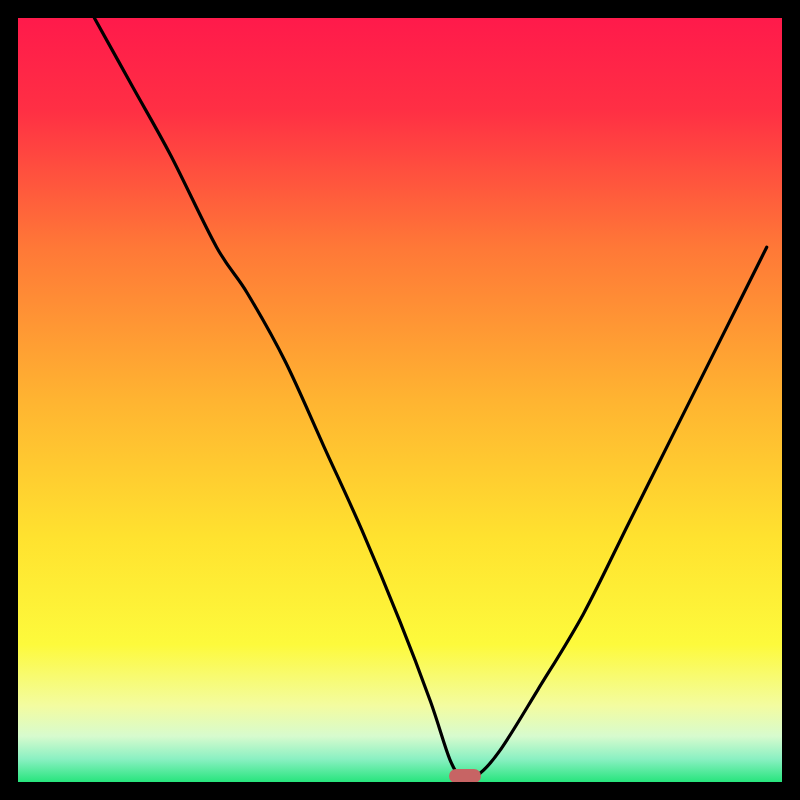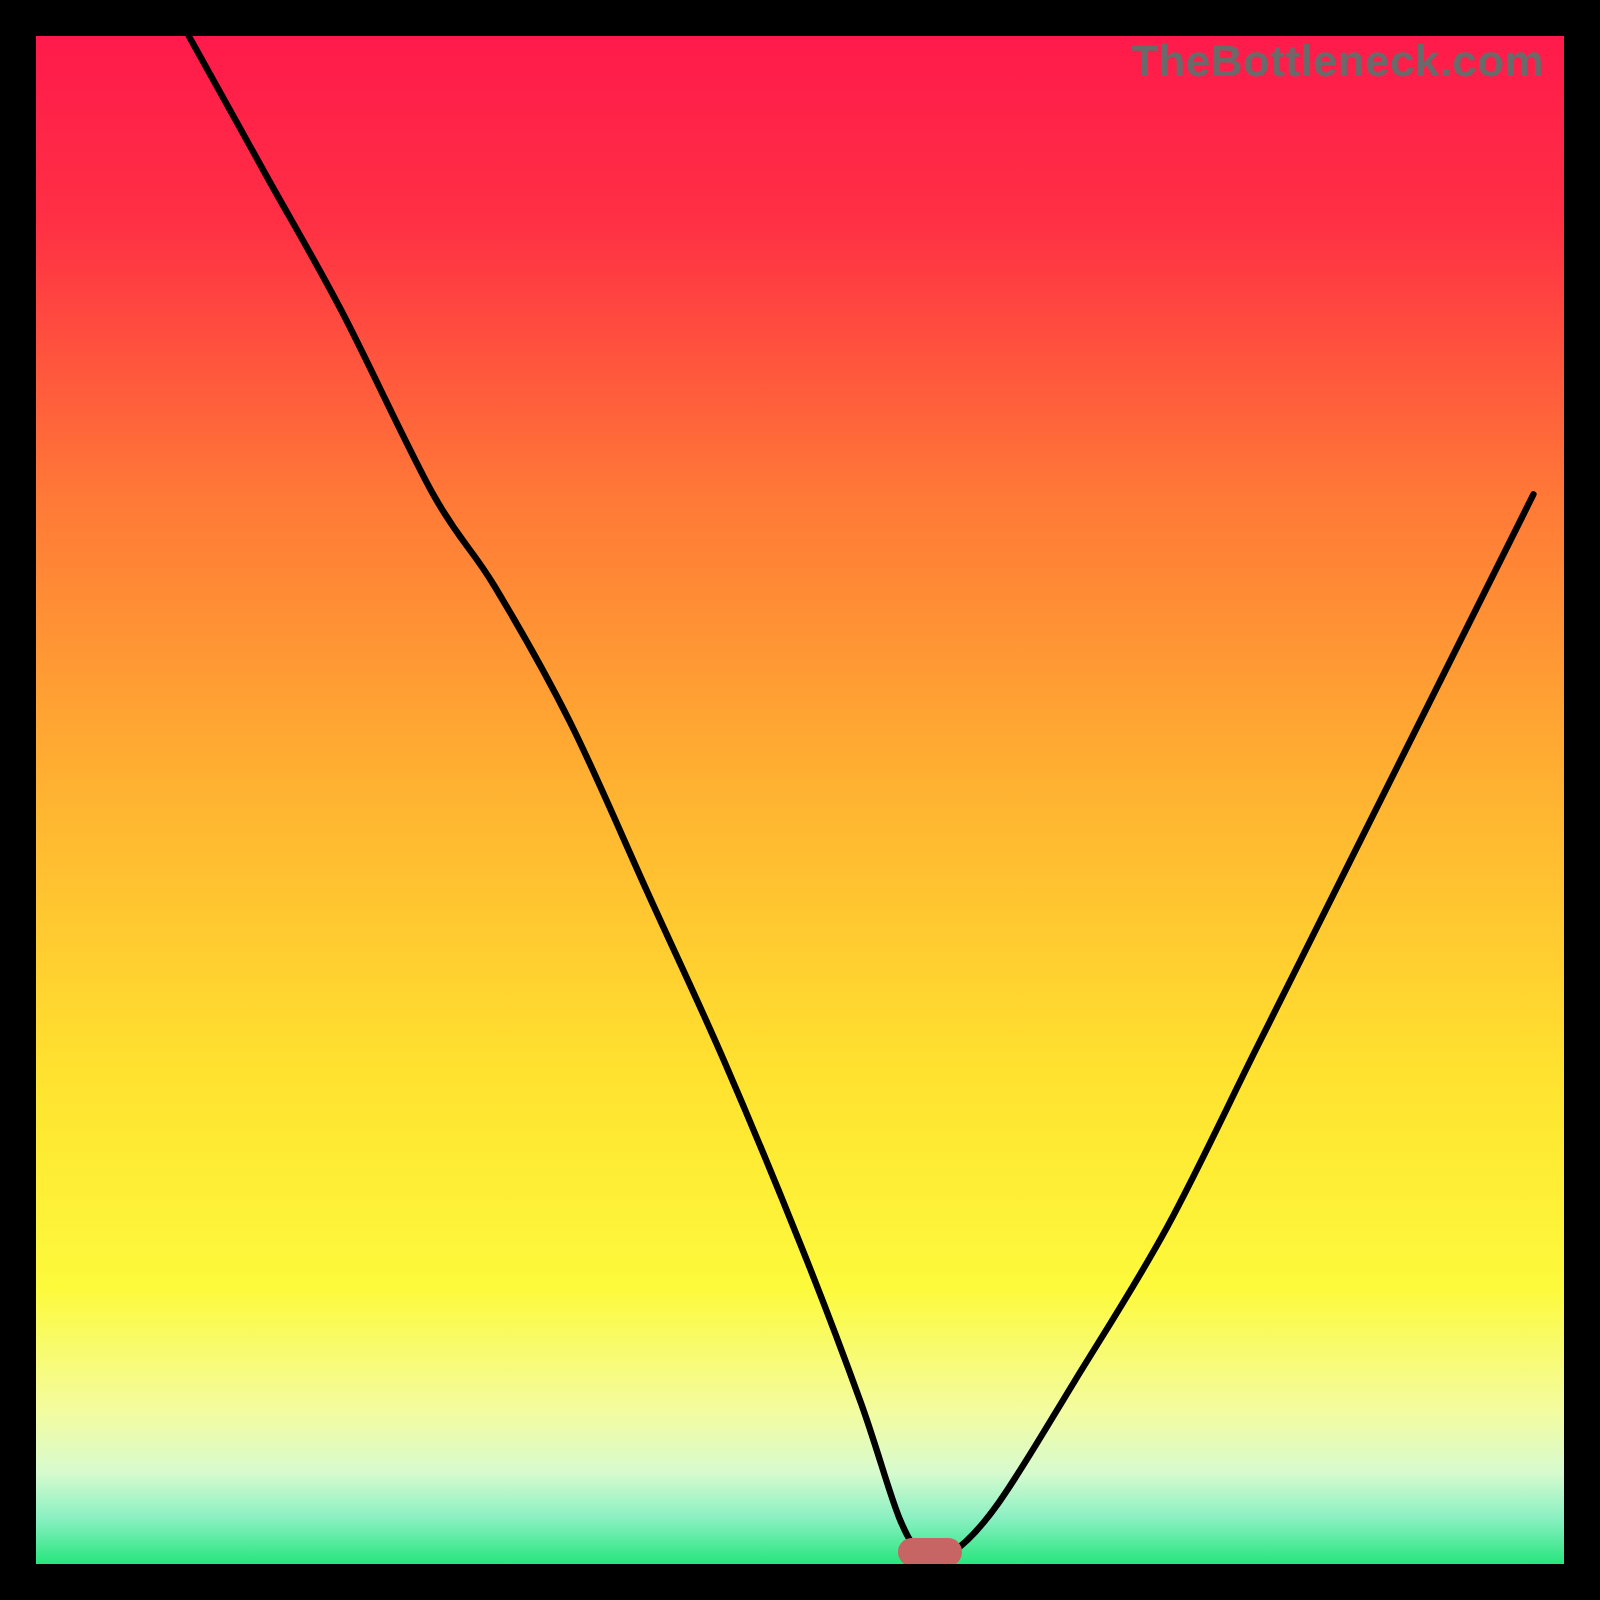--- a/index.html
+++ b/index.html
@@ -62,15 +62,14 @@
 </head>
 <body>
 
 <div class="frame">
   <div class="plot-area">
     <div class="gradient" style="background: linear-gradient(rgb(255, 26, 75) 0%, rgb(255, 47, 68) 12%, rgb(255, 120, 55) 30%, rgb(255, 180, 49) 50%, rgb(255, 226, 47) 68%, rgb(253, 250, 60) 82%, rgb(243, 252, 160) 90%, rgb(215, 251, 206) 94%, rgb(138, 240, 194) 97%, rgb(39, 229, 125) 100%);"></div>
     <svg class="curve" viewBox="0 0 764 764" preserveAspectRatio="none">
       <path d="M 76.4 0.0 C 82.8 11.5, 101.9 45.8, 114.6 68.8 C 127.3 91.7, 138.8 110.8, 152.8 137.5 C 166.8 164.3, 185.9 206.3, 198.6 229.2 C 211.4 252.1, 217.7 255.9, 229.2 275.0 C 240.7 294.1, 254.7 318.3, 267.4 343.8 C 280.1 369.3, 292.9 399.8, 305.6 427.8 C 318.3 455.9, 331.1 482.6, 343.8 511.9 C 356.5 541.2, 370.5 574.9, 382.0 603.6 C 393.5 632.2, 404.3 660.9, 412.6 683.8 C 420.8 706.7, 426.6 728.7, 431.7 741.1 C 436.8 753.4, 438.7 755.1, 443.1 757.9 C 447.6 760.7, 452.0 762.0, 458.4 757.9 C 464.8 753.8, 471.1 747.7, 481.3 733.4 C 491.5 719.2, 505.5 695.2, 519.5 672.3 C 533.5 649.4, 550.1 623.9, 565.4 595.9 C 580.6 567.9, 595.9 534.8, 611.2 504.2 C 626.5 473.7, 641.8 443.1, 657.0 412.6 C 672.3 382.0, 687.6 351.4, 702.9 320.9 C 718.2 290.3, 741.1 244.5, 748.7 229.2" fill="none" stroke="#000" stroke-width="3.2" stroke-linejoin="round" stroke-linecap="round"></path>
     </svg>
     <div class="marker" style="left: 446.94px; top: 757.888px; background: rgb(199, 100, 100);"></div>
-    <div class="wm">TheBottleneck.com</div>
   </div>
 </div>
 
 </body></html>

